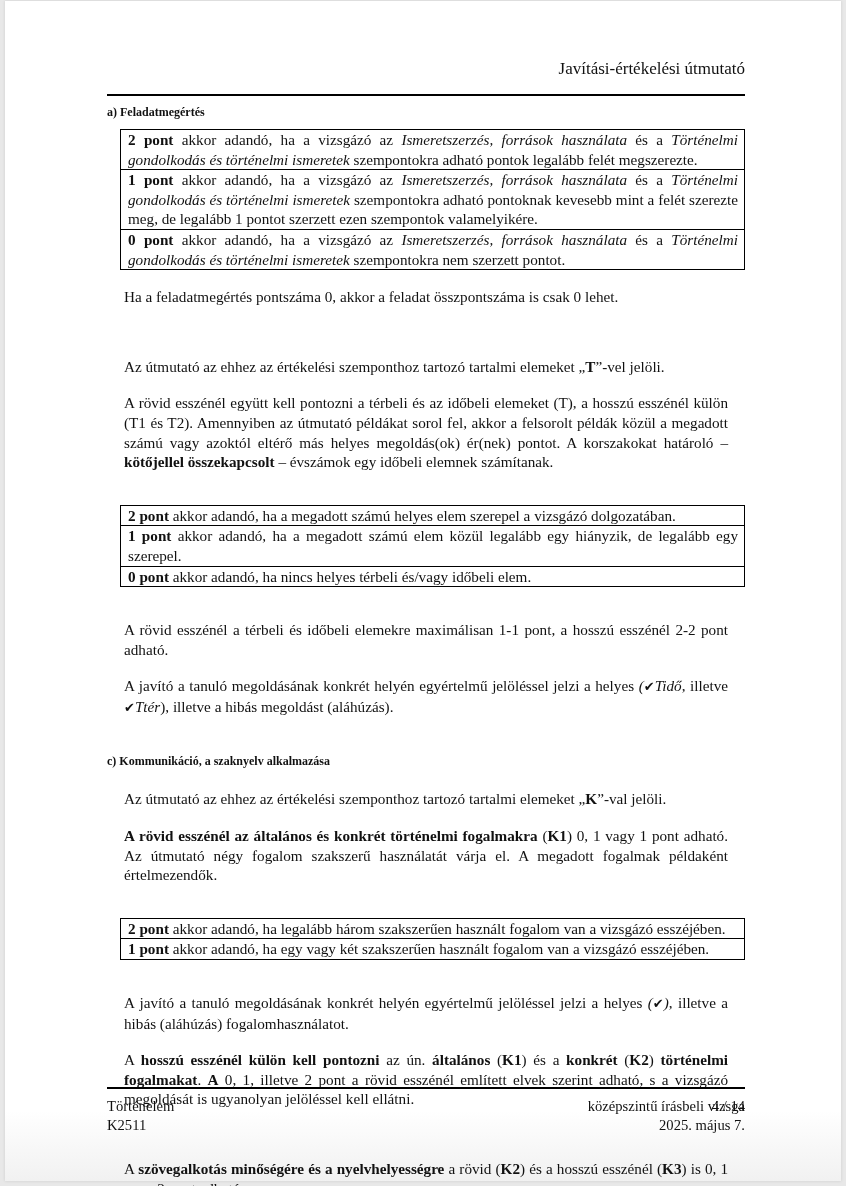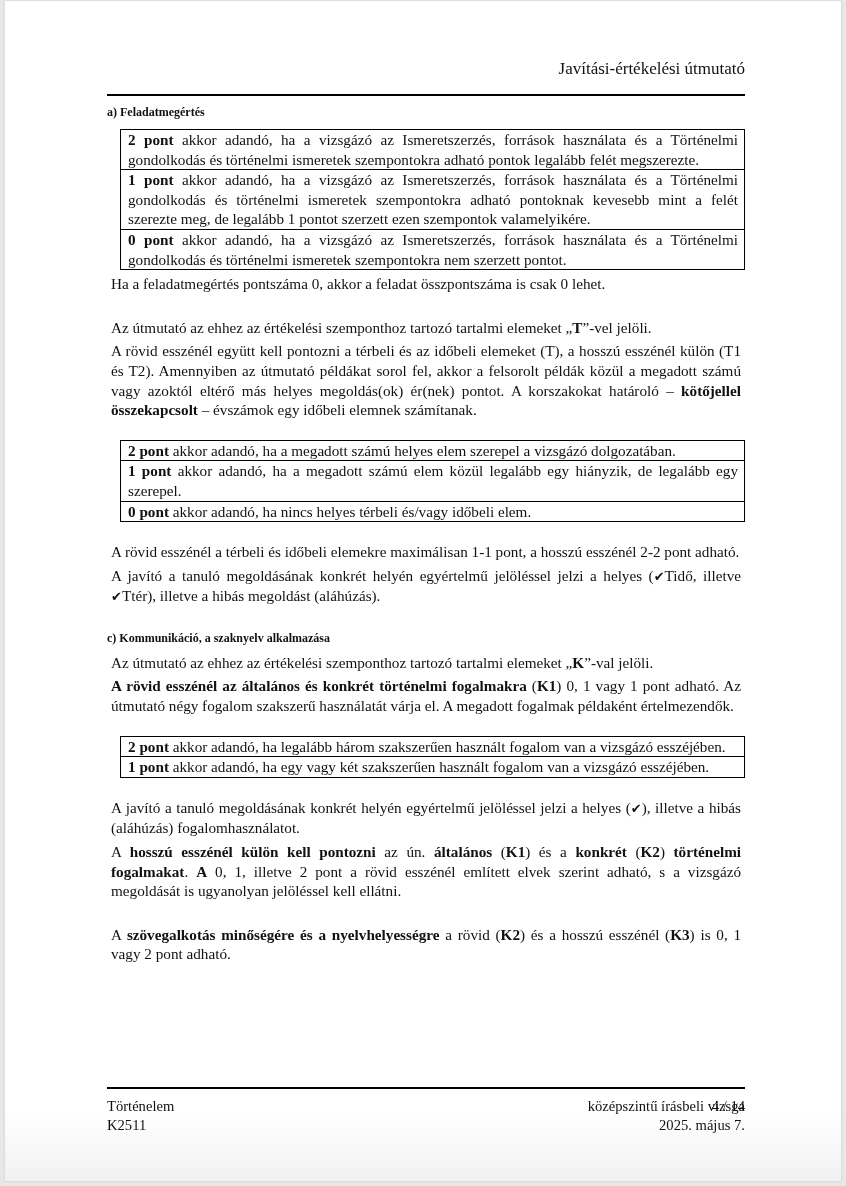--- a/index.html
+++ b/index.html
@@ -17,23 +17,23 @@
   .content { position: absolute; left: 102px; top: 0; width: 638px; }
   .running-head {
     position: absolute; top: 58px; right: 0; font-size: 17px; text-align: right;
   }
   .head-rule {
     position: absolute; top: 93px; left: 0; width: 638px; height: 0;
     border-top: 2.5px solid #000;
   }
   .body { position: absolute; top: 100px; left: 0; width: 638px; font-size: 15.2px; line-height: 19.6px; }
   h3 { margin: 0; font-size: 12px; font-weight: bold; line-height: 22px; }
-  p { margin: 4px; text-align: justify; }
+  p { margin: 17px; text-align: justify; }
   .seg-b { font-weight: bold; }
-  .seg-i { }
+  .seg-i { font-style: italic; }
   .box {
     margin-left: 13px; width: 625px; border: 1px solid #000; box-sizing: border-box;
   }
   .box .row { padding: 0 6px 0 7px; text-align: justify; border-top: 1px solid #000; }
   .box .row:first-child { border-top: none; }
   .spacer-s { height: 6px; }
   .spacer-m { height: 16px; }
   .foot-rule {
     position: absolute; top: 1086px; left: 0; width: 638px; border-top: 2.5px solid #000;
   }

